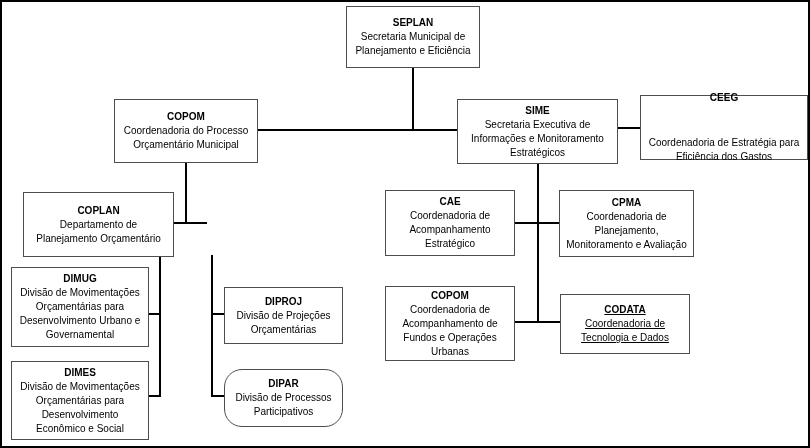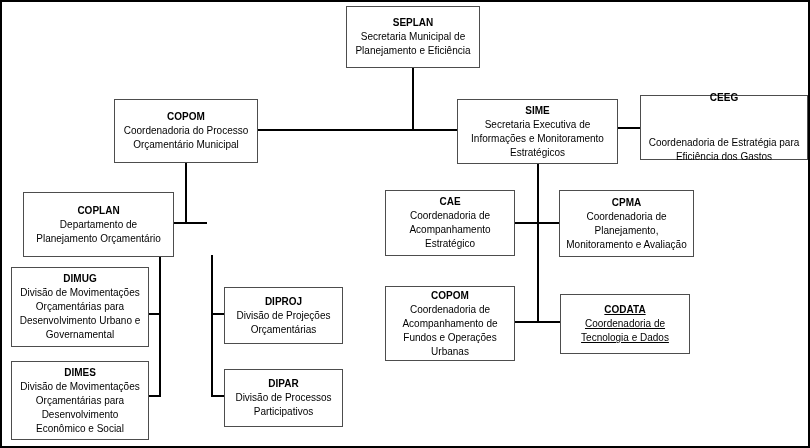--- a/index.html
+++ b/index.html
@@ -37,21 +37,21 @@
   #n-copom  { left:112px; top:97px;  width:144px; height:64px; }
   #n-sime   { left:455px; top:97px;  width:161px; height:65px; }
   #n-ceeg   { left:638px; top:93px;  width:168px; height:65px;gap:31px; }
   #n-coplan { left:21px;  top:190px; width:151px; height:65px; }
   #n-cgo    { left:205px; top:189px; width:135px; height:64px; }
   #n-cae    { left:383px; top:188px; width:130px; height:66px; }
   #n-cpma   { left:557px; top:188px; width:135px; height:67px; }
   #n-dimug  { left:9px;   top:265px; width:138px; height:80px; }
   #n-dimes  { left:9px;   top:359px; width:138px; height:79px; }
   #n-diproj { left:222px; top:285px; width:119px; height:57px; }
-  #n-dipar  { left:222px; top:367px; width:119px; height:58px; }
+  #n-dipar  { left:222px; top:367px; width:119px; height:58px;border-radius:18px; }
   #n-cfou   { left:383px; top:284px; width:130px; height:75px; }
   #n-codata { left:558px; top:292px; width:130px; height:60px;text-decoration:underline; }
 
   
   #c-seplan-v      { left:410px; top:66px;  width:2px;   height:62px; }
   #c-copom-sime-h  { left:256px; top:127px; width:199px; height:2px; }
   #c-sime-ceeg-h   { left:616px; top:125px; width:22px;  height:2px; }
   #c-copom-v       { left:183px; top:161px; width:2px;   height:60px; }
   #c-coplan-cgo-h  { left:172px; top:220px; width:33px;  height:2px; }
   #c-coplan-v      { left:157px; top:255px; width:2px;   height:140px; }

